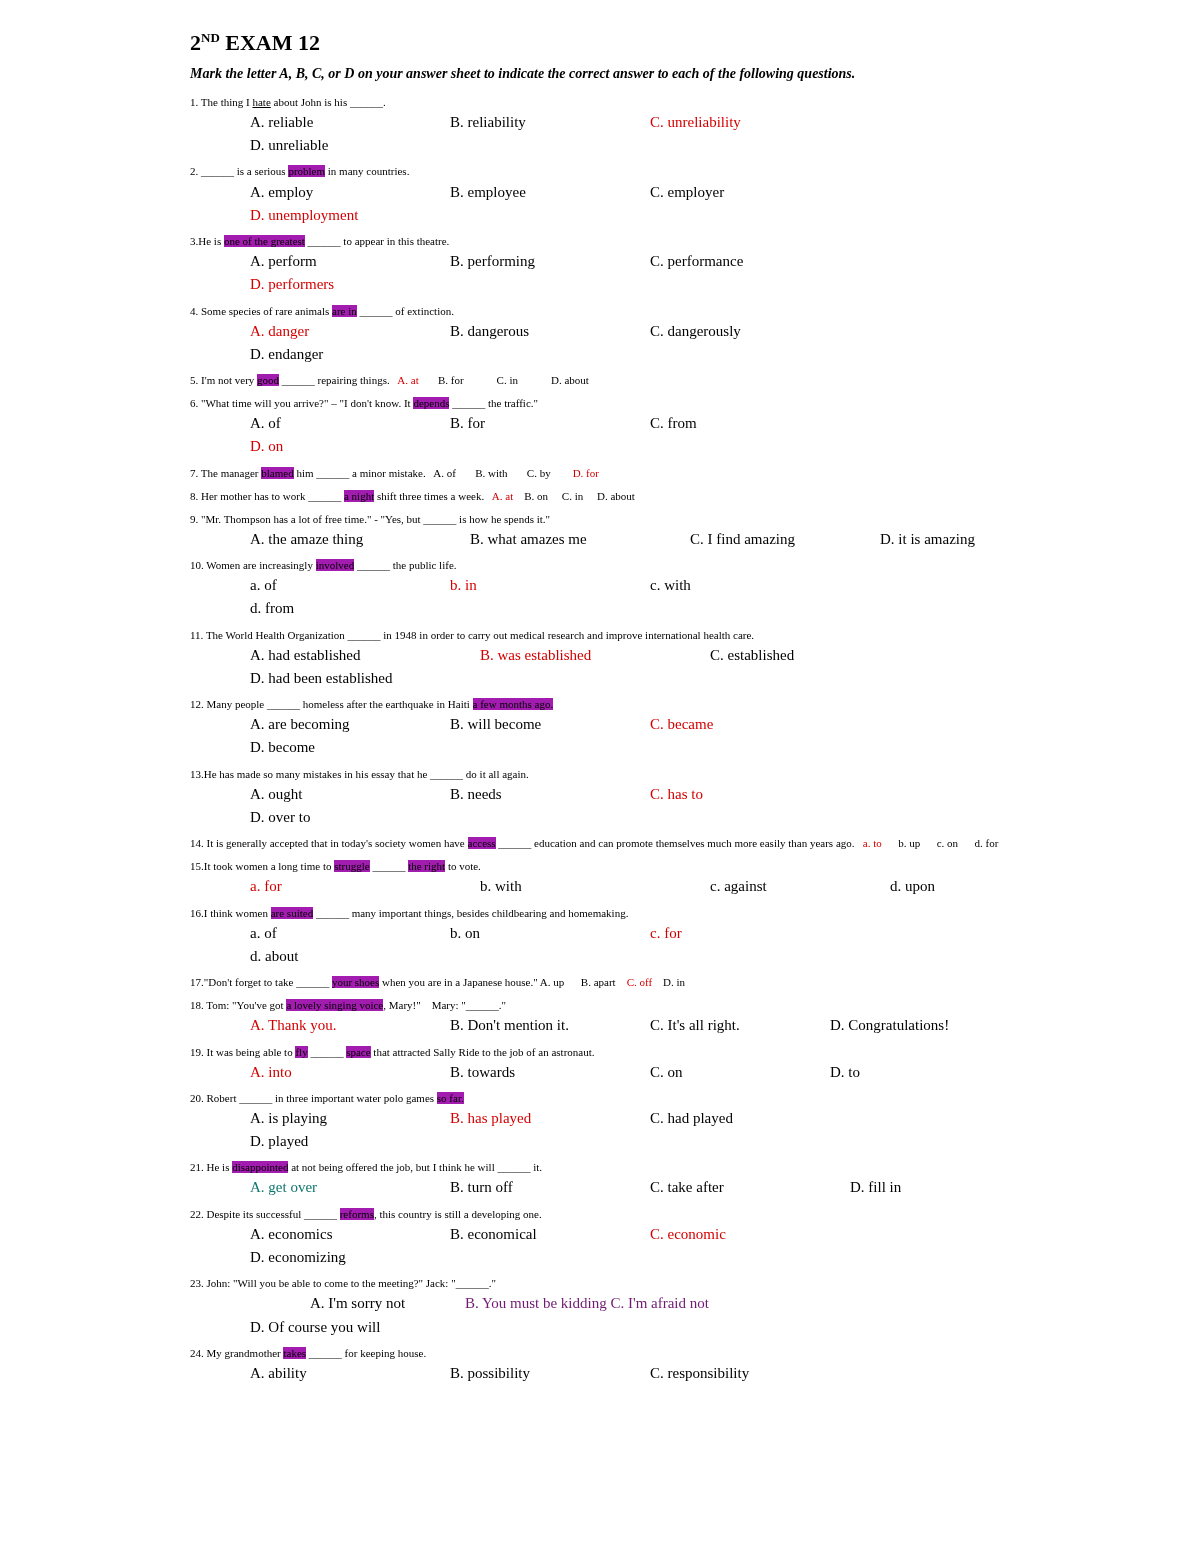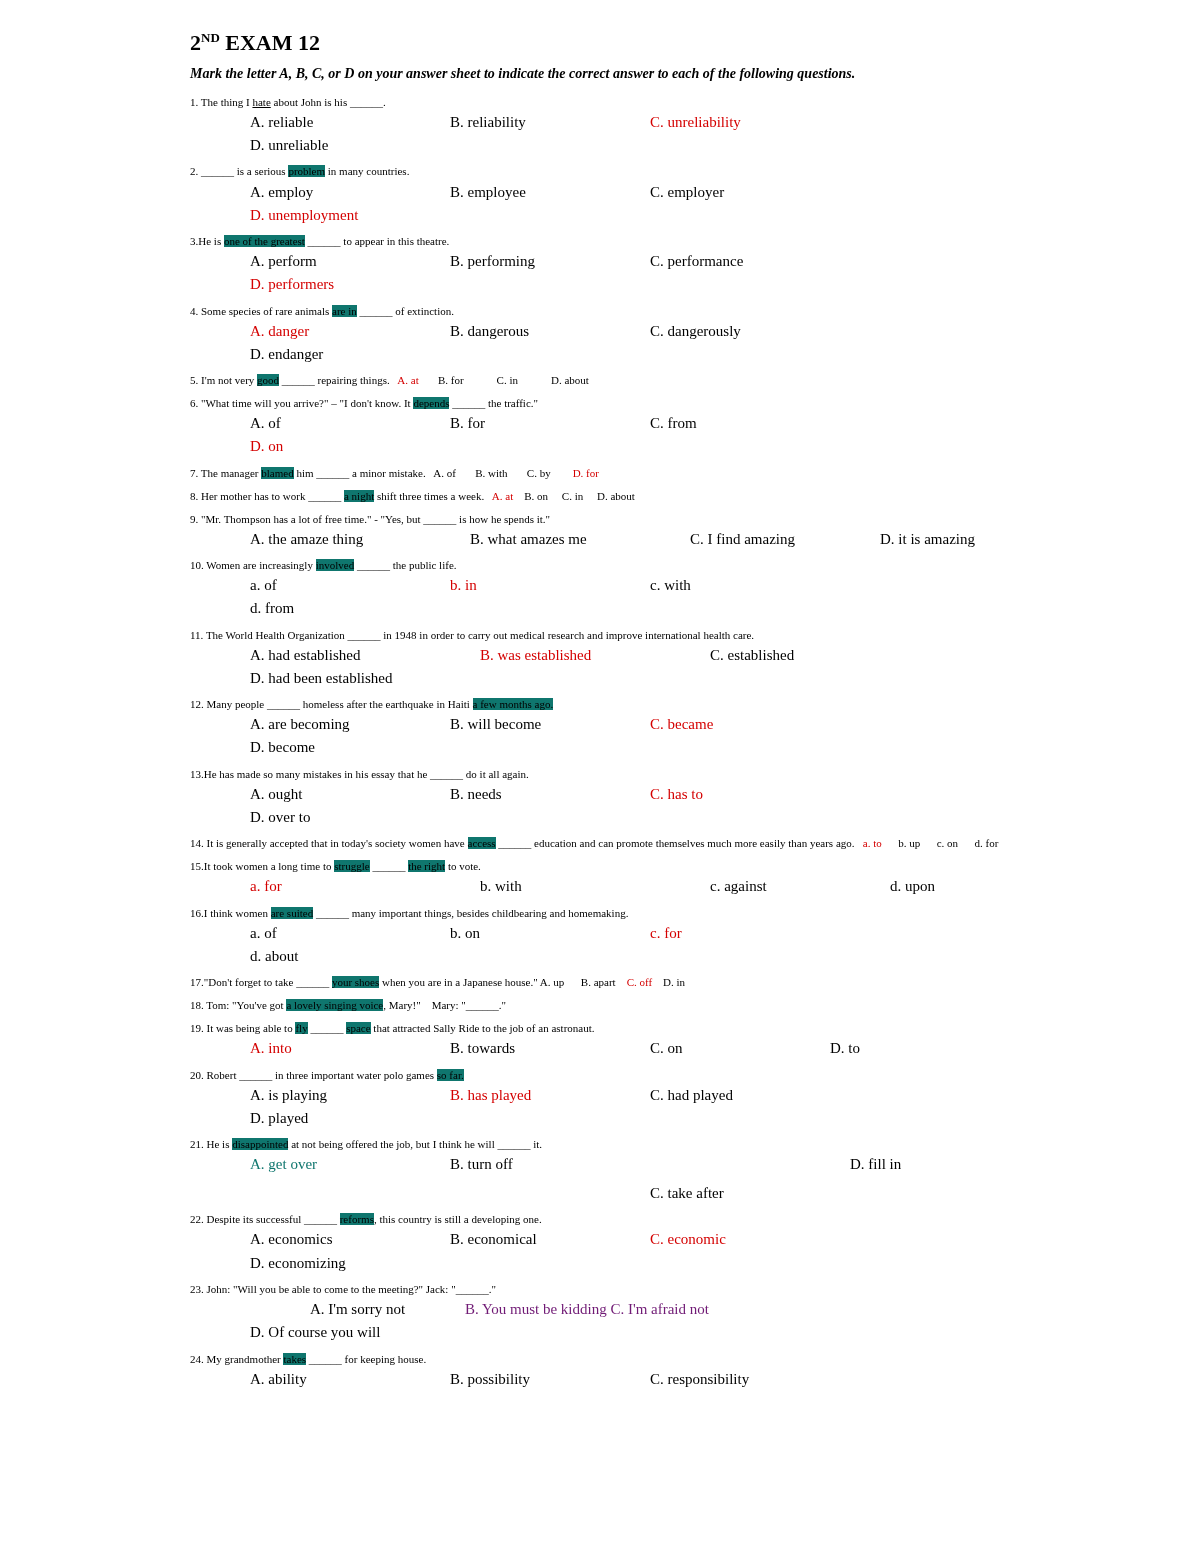--- a/index.html
+++ b/index.html
@@ -26,21 +26,21 @@
       line-height: 1.4;
     }
     .question-block {
       margin-bottom: 6px;
       line-height: 1.55;
     }
     .question-text {
       font-size: 11px;
     }
     .highlight-yellow {
-      background-color: #0f766e;
+      background-color: #a21caf;
     }
     .highlight-underline {
       text-decoration: underline;
     }
     .correct {
       color: #d40000;
     }
     sup {
       font-size: 13px;
     }
@@ -199,20 +199,26 @@
     <span class="ac">d. about</span>
   </div>
 </div>
 
 <div class="question-block">
   <div class="question-text">17."Don't forget to take ______ <span class="highlight-yellow">your shoes</span> when you are in a Japanese house." A. up &nbsp;&nbsp;&nbsp;&nbsp; B. apart &nbsp;&nbsp; <span class="correct">C. off</span> &nbsp;&nbsp; D. in</div>
 </div>
 
 <div class="question-block">
   <div class="question-text">18. Tom: "You've got <span class="highlight-yellow">a lovely singing voice</span>, Mary!" &nbsp;&nbsp; Mary: "______."</div>
+  <div class="answers-row">
+    <span style="min-width:200px; color:#d40000;">A. Thank you.</span>
+    <span style="min-width:200px;">B. Don't mention it.</span>
+    <span style="min-width:180px;">C. It's all right.</span>
+    <span>D. Congratulations!</span>
+  </div>
 </div>
 
 <div class="question-block">
   <div class="question-text">19. It was being able to <span class="highlight-yellow">fly</span> ______ <span class="highlight-yellow">space</span> that attracted Sally Ride to the job of an astronaut.</div>
   <div class="answers-row">
     <span style="min-width:200px; color:#d40000;">A. into</span>
     <span style="min-width:200px;">B. towards</span>
     <span style="min-width:180px;">C. on</span>
     <span>D. to</span>
   </div>
@@ -226,21 +232,21 @@
     <span class="ac">C. had played</span>
     <span class="ac">D. played</span>
   </div>
 </div>
 
 <div class="question-block">
   <div class="question-text">21. He is <span class="highlight-yellow">disappointed</span> at not being offered the job, but I think he will ______ it.</div>
   <div class="answers-row">
     <span style="min-width:200px; color:#0f766e;">A. get over</span>
     <span style="min-width:200px;">B. turn off</span>
-    <span style="min-width:200px;margin-top:29px;">C. take after</span>
+    <span style="min-width:200px;">C. take after</span>
     <span>D. fill in</span>
   </div>
 </div>
 
 <div class="question-block">
   <div class="question-text">22. Despite its successful ______ <span class="highlight-yellow">reforms</span>, this country is still a developing one.</div>
   <div class="answers-row">
     <span class="ac">A. economics</span>
     <span class="ac">B. economical</span>
     <span class="ac correct">C. economic</span>

